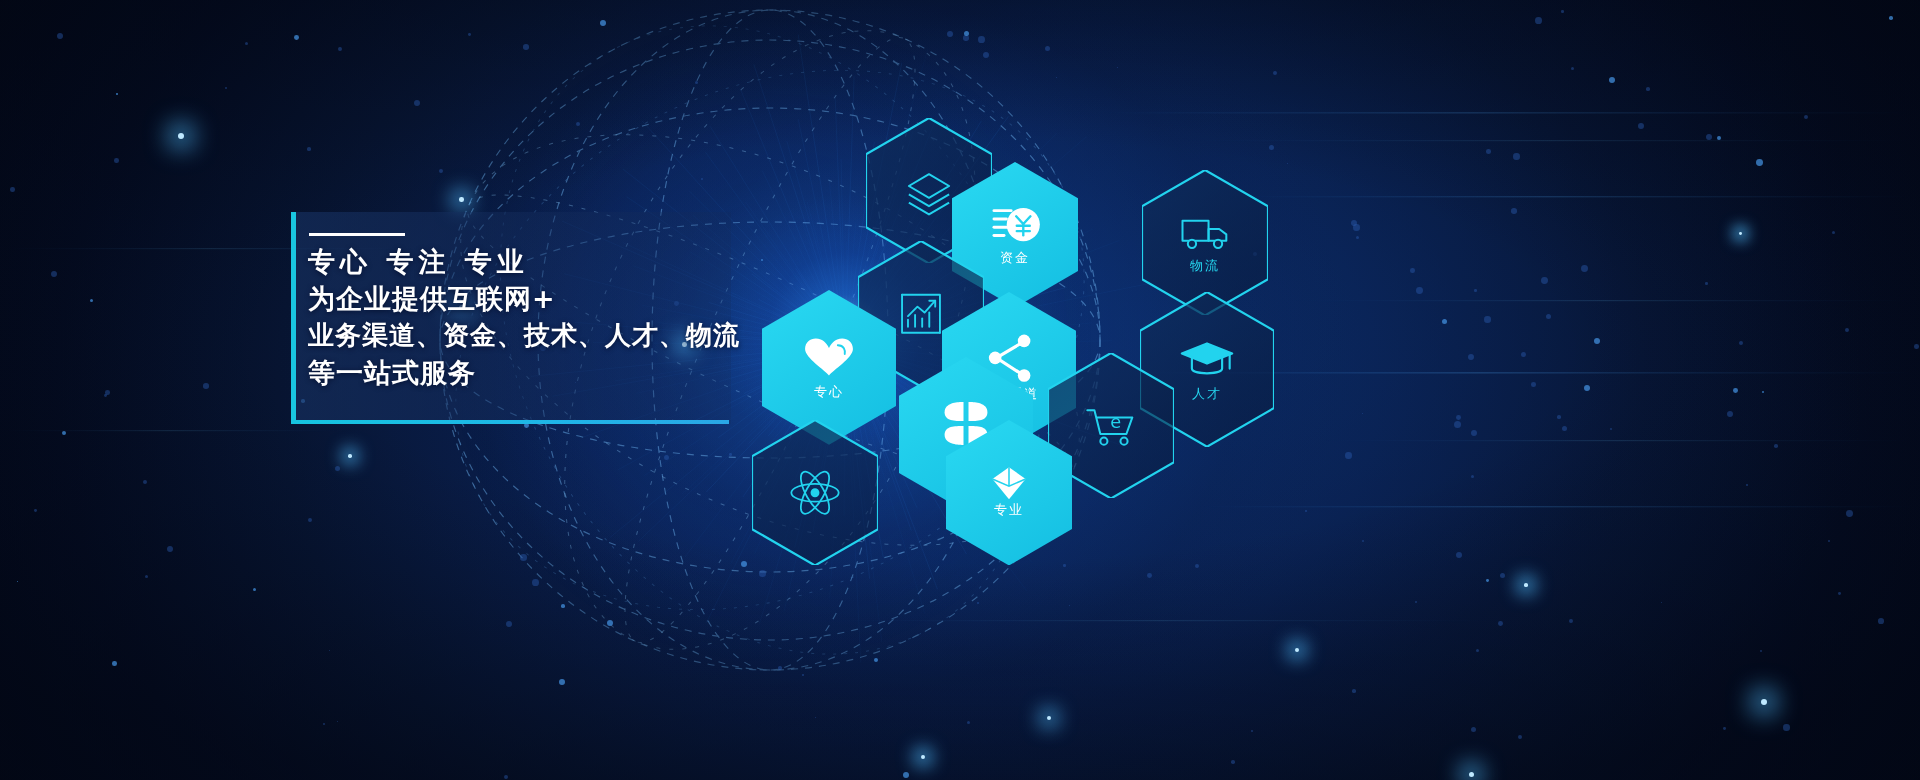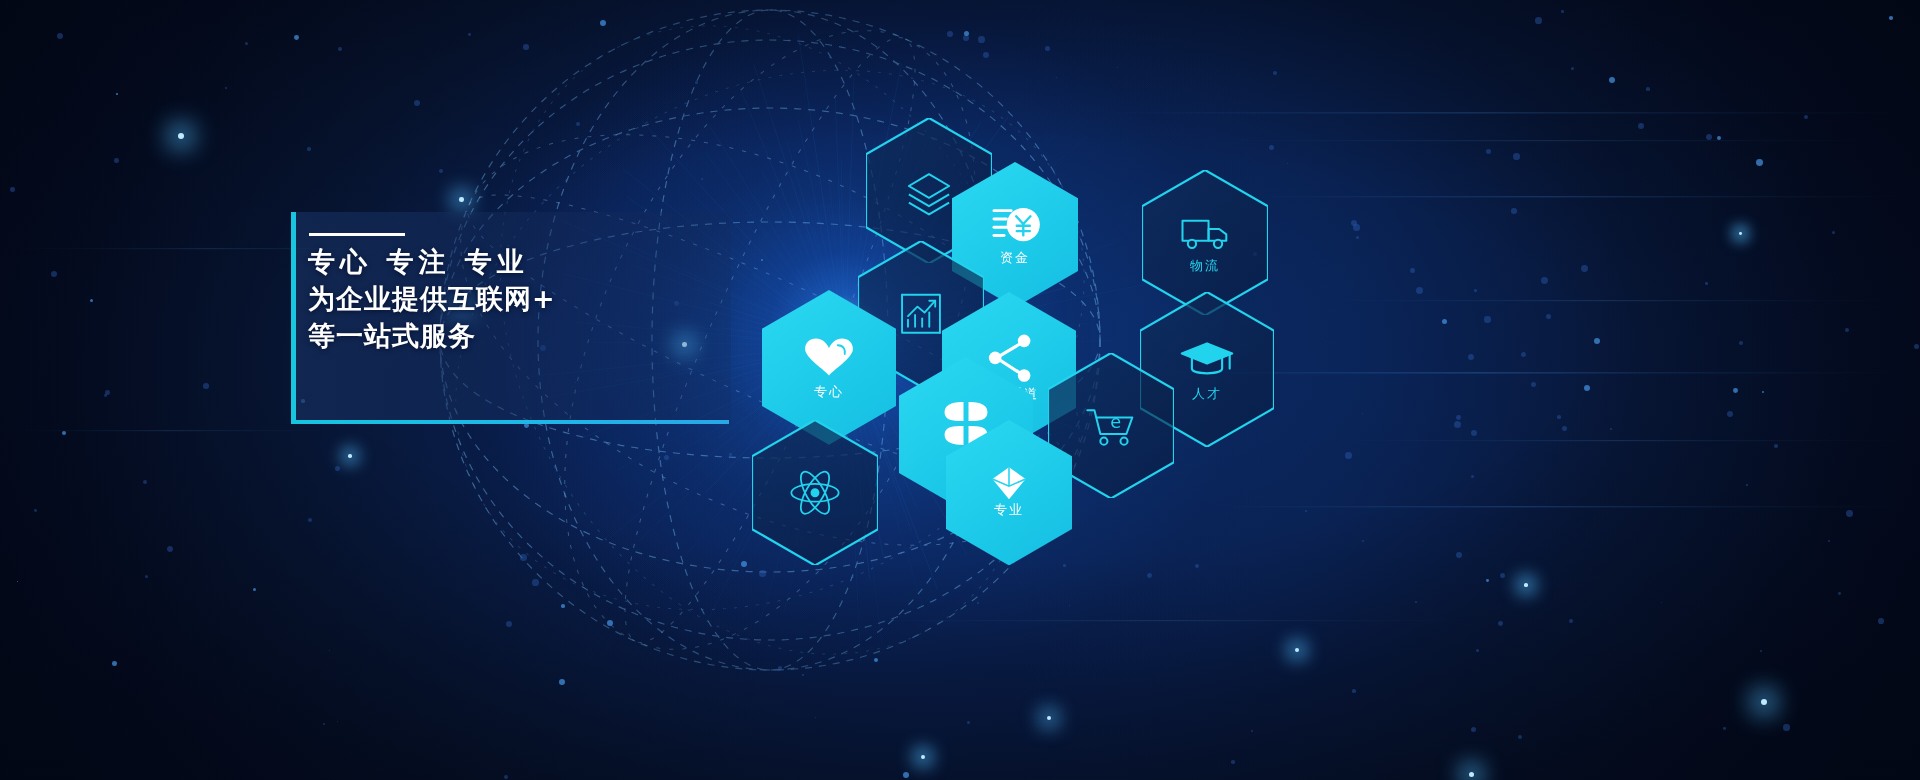--- a/index.html
+++ b/index.html
@@ -493,20 +493,21 @@
       <span class="dot" style="left:1521px;top:352px;width:5.2px;height:5.2px;background:rgba(45,95,180,.42);"></span>
     </div>
 
   <div class="text-panel"></div>
   <div class="panel-underline"></div>
   <div class="rule"></div>
 
   <div class="headline">
     <div class="l1">专心 专注 专业</div>
     <div class="l2">为企业提供互联网+</div>
+    <div class="l3">业务渠道、资金、技术、人才、物流</div>
     <div class="l4">等一站式服务</div>
   </div>
 
 
   <div id="hexes">
     <div class="hex outline" style="left:866px; top:118px; width:126px; height:145.4922px;">
       <svg width="126" height="145.4922" viewBox="0 0 126 145.4922">
         <defs>
           <linearGradient id="hg0" x1="0" y1="0" x2="0.6" y2="1">
             <stop offset="0" stop-color="#2ad9f2"></stop>

